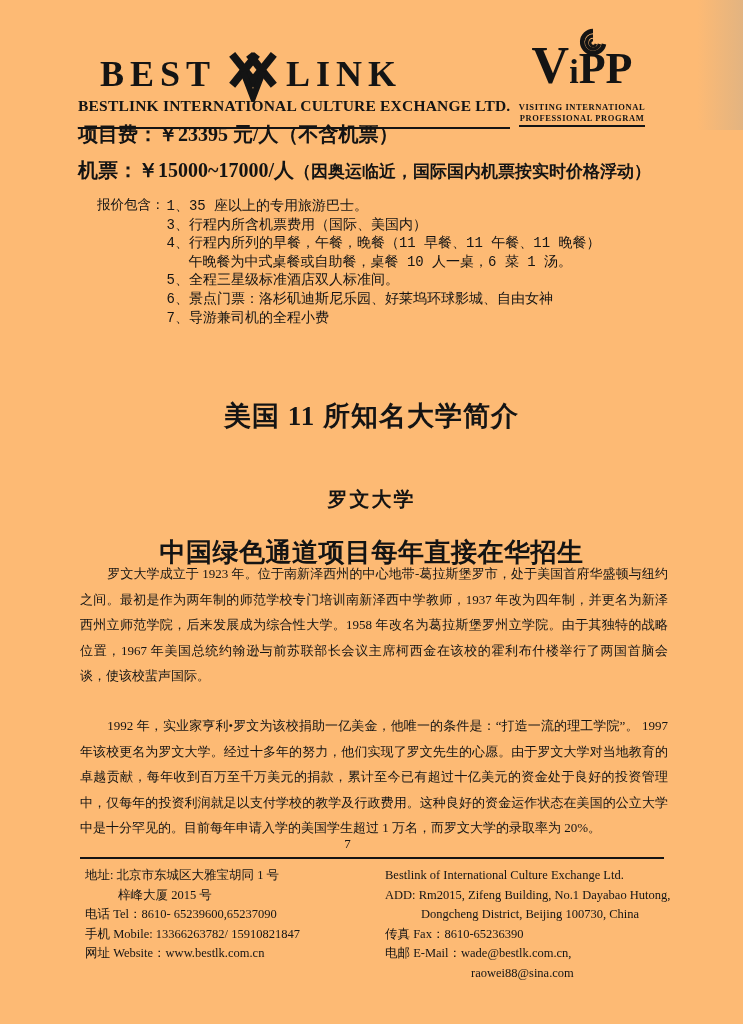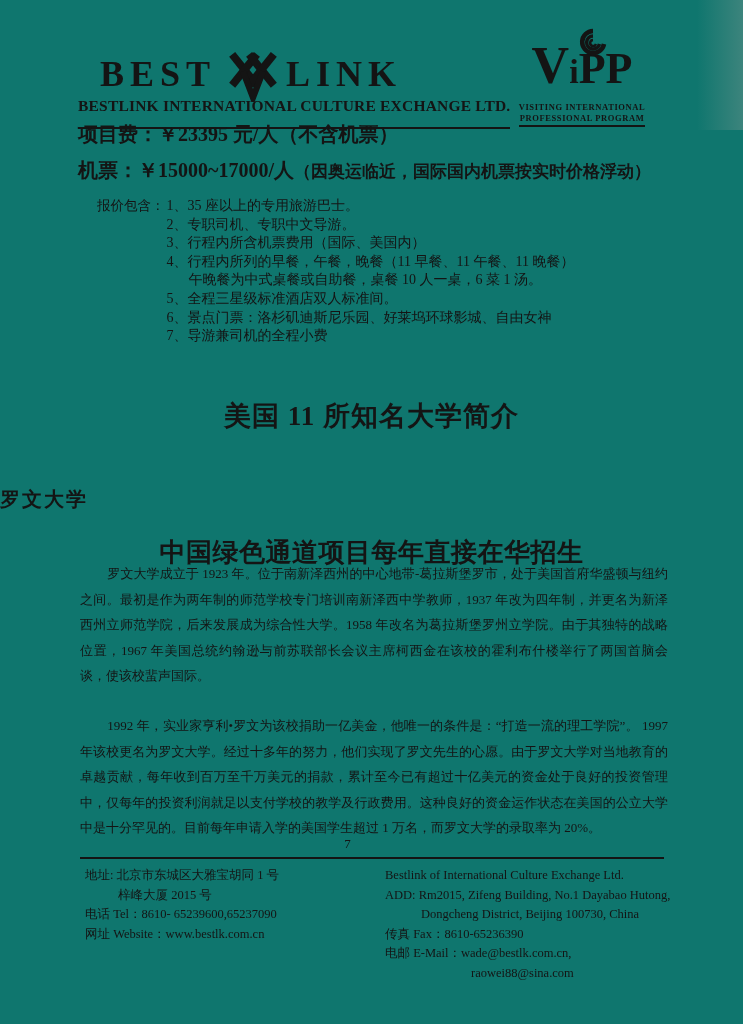--- a/index.html
+++ b/index.html
@@ -1,19 +1,19 @@
 <!DOCTYPE html>
 <html><head>
 <meta charset="utf-8">
 <style>
   * { margin:0; padding:0; box-sizing:border-box; }
   html,body { background:#e8e8e6; }
   .page {
     position:relative; width:743px; height:1024px; margin:0 auto;
-    background:#0f766e; color:#141414; overflow:hidden;
+    background:#fdba74; color:#141414; overflow:hidden;
     font-family:"Liberation Serif","DejaVu Serif",serif;
   }
   .smudge-tr {
     position:absolute; top:0; right:0; width:46px; height:130px;
     background:linear-gradient(to left, rgba(165,165,158,0.30), rgba(165,165,158,0));
     pointer-events:none;
   }
   
   .bl-logo { position:absolute; left:100px; top:46px; display:flex; align-items:center; }
   .bl-word { font-weight:bold; font-size:36px; letter-spacing:6px; line-height:1; }
@@ -30,29 +30,29 @@
   .vipp-pp { font-size:44px; }
   .vipp-globe { position:absolute; left:46px; top:-12px; }
   .vipp-tag { display:inline-block; font-weight:bold; font-size:8.5px; letter-spacing:0.6px;
               line-height:10.5px; border-bottom:2px solid #141414; padding-bottom:2px; }
   
   .fee-line  { position:absolute; left:78px; font-weight:bold; white-space:nowrap; }
   .fee-1 { top:121px; font-size:20px; }
   .fee-2 { top:157px; font-size:20px; }
   .fee-note { font-size:17px; }
   
-  .included { position:absolute; left:97px; top:197px; display:flex; font-size:14px; line-height:18.6px; }
+  .included { position:absolute; left:97px; top:197px; display:flex; font-size:14px; line-height:18.6px;font-family:Liberation Mono, monospace; }
   .included-label { font-size:13.5px; white-space:nowrap; margin-right:2px; }
   .included-items { }
   .inc-item { white-space:nowrap; }
   .inc-sub  { padding-left:22px; white-space:nowrap; }
   
   .sec-title { position:absolute; left:0; top:398px; width:100%; text-align:center;
                font-weight:bold; font-size:27px; letter-spacing:1px; }
-  .uni-name  { position:absolute; left:0; top:486px; width:100%; 
+  .uni-name  { position:absolute; left:0; top:486px; width:100%; text-align:center;
                font-weight:bold; font-size:20px; letter-spacing:2px; }
   .uni-sub   { position:absolute; left:0; top:535px; width:100%; text-align:center;
                font-weight:bold; font-size:26px; letter-spacing:0.5px; }
   .body-text { position:absolute; left:80px; top:561px; width:588px;
                font-size:13px; line-height:25.6px; text-align:justify; }
   .body-text p { text-indent:2.1em; }
   .body-text p + p { margin-top:24px; }
   
   .page-num { position:absolute; left:0; top:836px; width:695px; text-align:center; font-size:13px; }
   .footer-rule { position:absolute; left:80px; top:857px; width:584px; height:2px; background:#141414; }
@@ -106,21 +106,20 @@
     </span>
   </div>
 
   <div class="fee-line fee-1"><span>项目费：</span><span>￥23395 元/人（不含机票）</span></div>
   <div class="fee-line fee-2"><span>机票：</span><span>￥15000~17000/人</span><span class="fee-note">（因奥运临近，国际国内机票按实时价格浮动）</span></div>
 
   <div class="included">
     <div class="included-label">报价包含：</div>
     <div class="included-items">
       <div class="inc-item"><span>1、</span><span>35 座以上的专用旅游巴士。</span></div>
-      <div class="inc-item"><span>2、</span><span>专职司机、专职中文导游。</span></div>
       <div class="inc-item"><span>3、</span><span>行程内所含机票费用（国际、美国内）</span></div>
       <div class="inc-item"><span>4、</span><span>行程内所列的早餐，午餐，晚餐（11 早餐、11 午餐、11 晚餐）</span></div>
       <div class="inc-sub">午晚餐为中式桌餐或自助餐，桌餐 10 人一桌，6 菜 1 汤。</div>
       <div class="inc-item"><span>5、</span><span>全程三星级标准酒店双人标准间。</span></div>
       <div class="inc-item"><span>6、</span><span>景点门票：洛杉矶迪斯尼乐园、好莱坞环球影城、自由女神</span></div>
       <div class="inc-item"><span>7、</span><span>导游兼司机的全程小费</span></div>
     </div>
   </div>
 
   <div class="sec-title">美国 11 所知名大学简介</div>
@@ -132,20 +131,21 @@
     <p>1992 年，实业家亨利•罗文为该校捐助一亿美金，他唯一的条件是：“打造一流的理工学院”。 1997 年该校更名为罗文大学。经过十多年的努力，他们实现了罗文先生的心愿。由于罗文大学对当地教育的卓越贡献，每年收到百万至千万美元的捐款，累计至今已有超过十亿美元的资金处于良好的投资管理中，仅每年的投资利润就足以支付学校的教学及行政费用。这种良好的资金运作状态在美国的公立大学中是十分罕见的。目前每年申请入学的美国学生超过 1 万名，而罗文大学的录取率为 20%。</p>
   </div>
 
   <div class="page-num">7</div>
   <div class="footer-rule"></div>
   <div class="footer">
     <div class="f-left">
       <div class="f-line">地址: 北京市东城区大雅宝胡同 1 号</div>
       <div class="f-line ind-1">梓峰大厦 2015 号</div>
       <div class="f-line">电话 Tel：8610- 65239600,65237090</div>
+      <div class="f-line">手机 Mobile: 13366263782/ 15910821847</div>
       <div class="f-line">网址 Website：www.bestlk.com.cn</div>
     </div>
     <div class="f-right">
       <div class="f-line">Bestlink of International Culture Exchange Ltd.</div>
       <div class="f-line">ADD: Rm2015, Zifeng Building, No.1 Dayabao Hutong,</div>
       <div class="f-line ind-2">Dongcheng District, Beijing 100730, China</div>
       <div class="f-line">传真 Fax：8610-65236390</div>
       <div class="f-line">电邮 E-Mail：wade@bestlk.com.cn,</div>
       <div class="f-line ind-3">raowei88@sina.com</div>
     </div>

